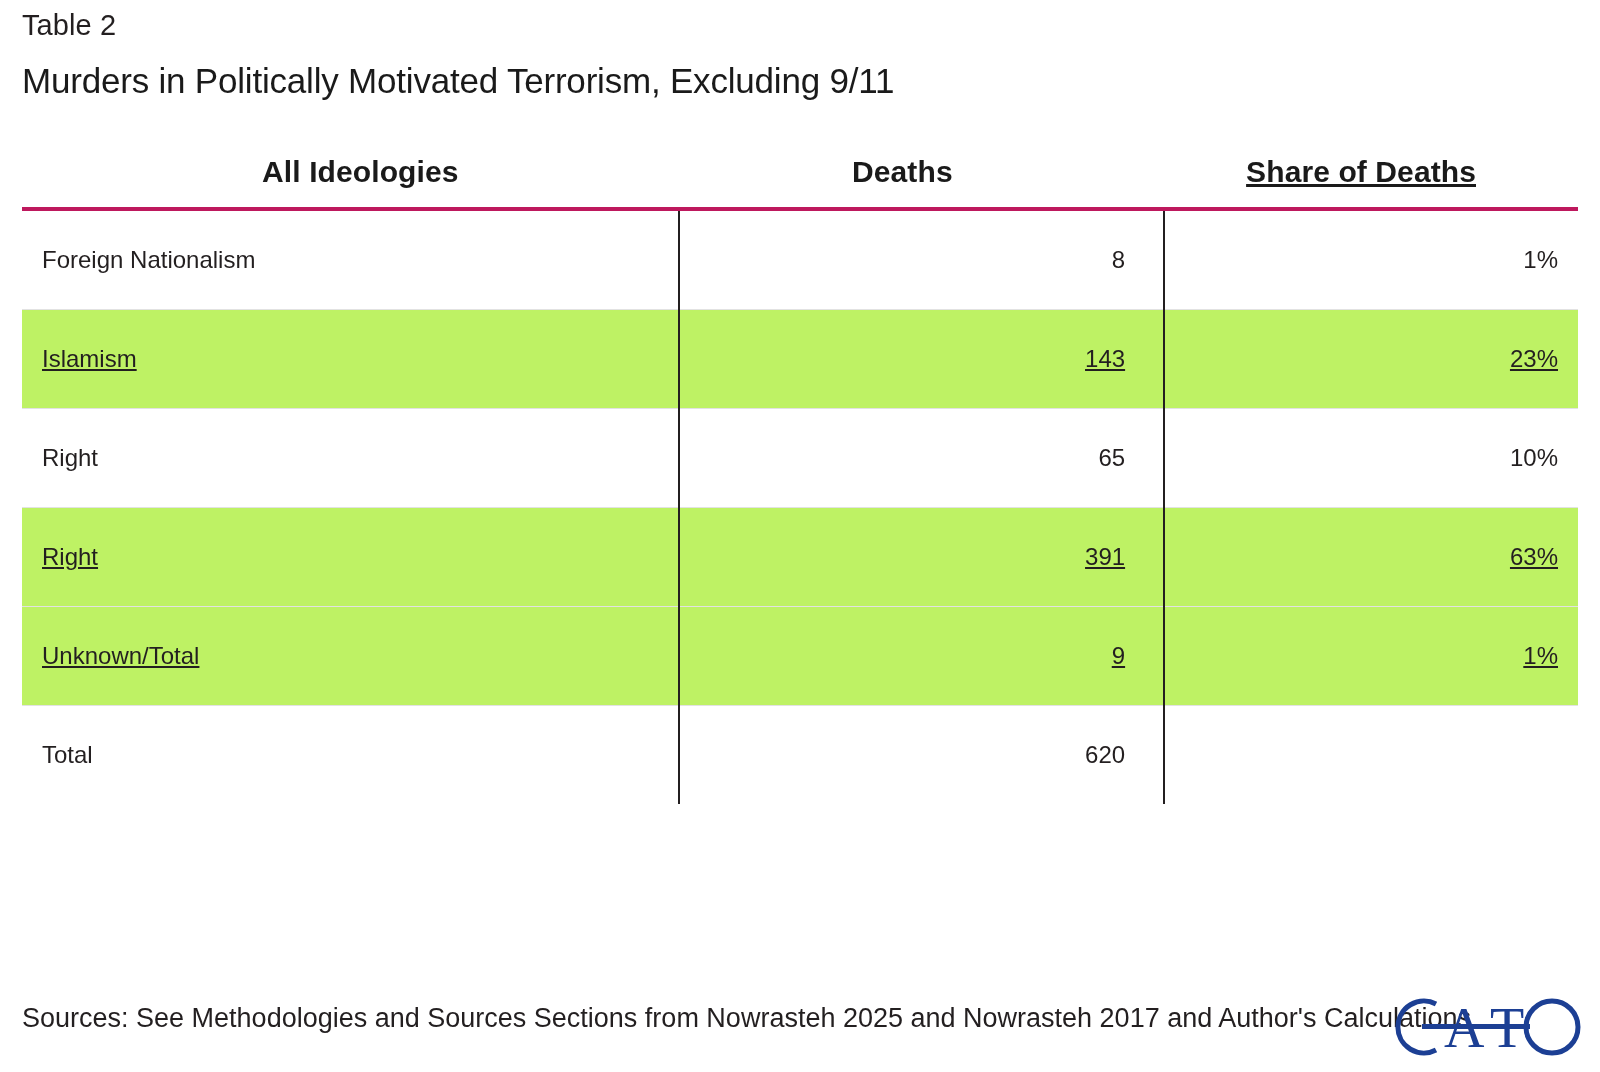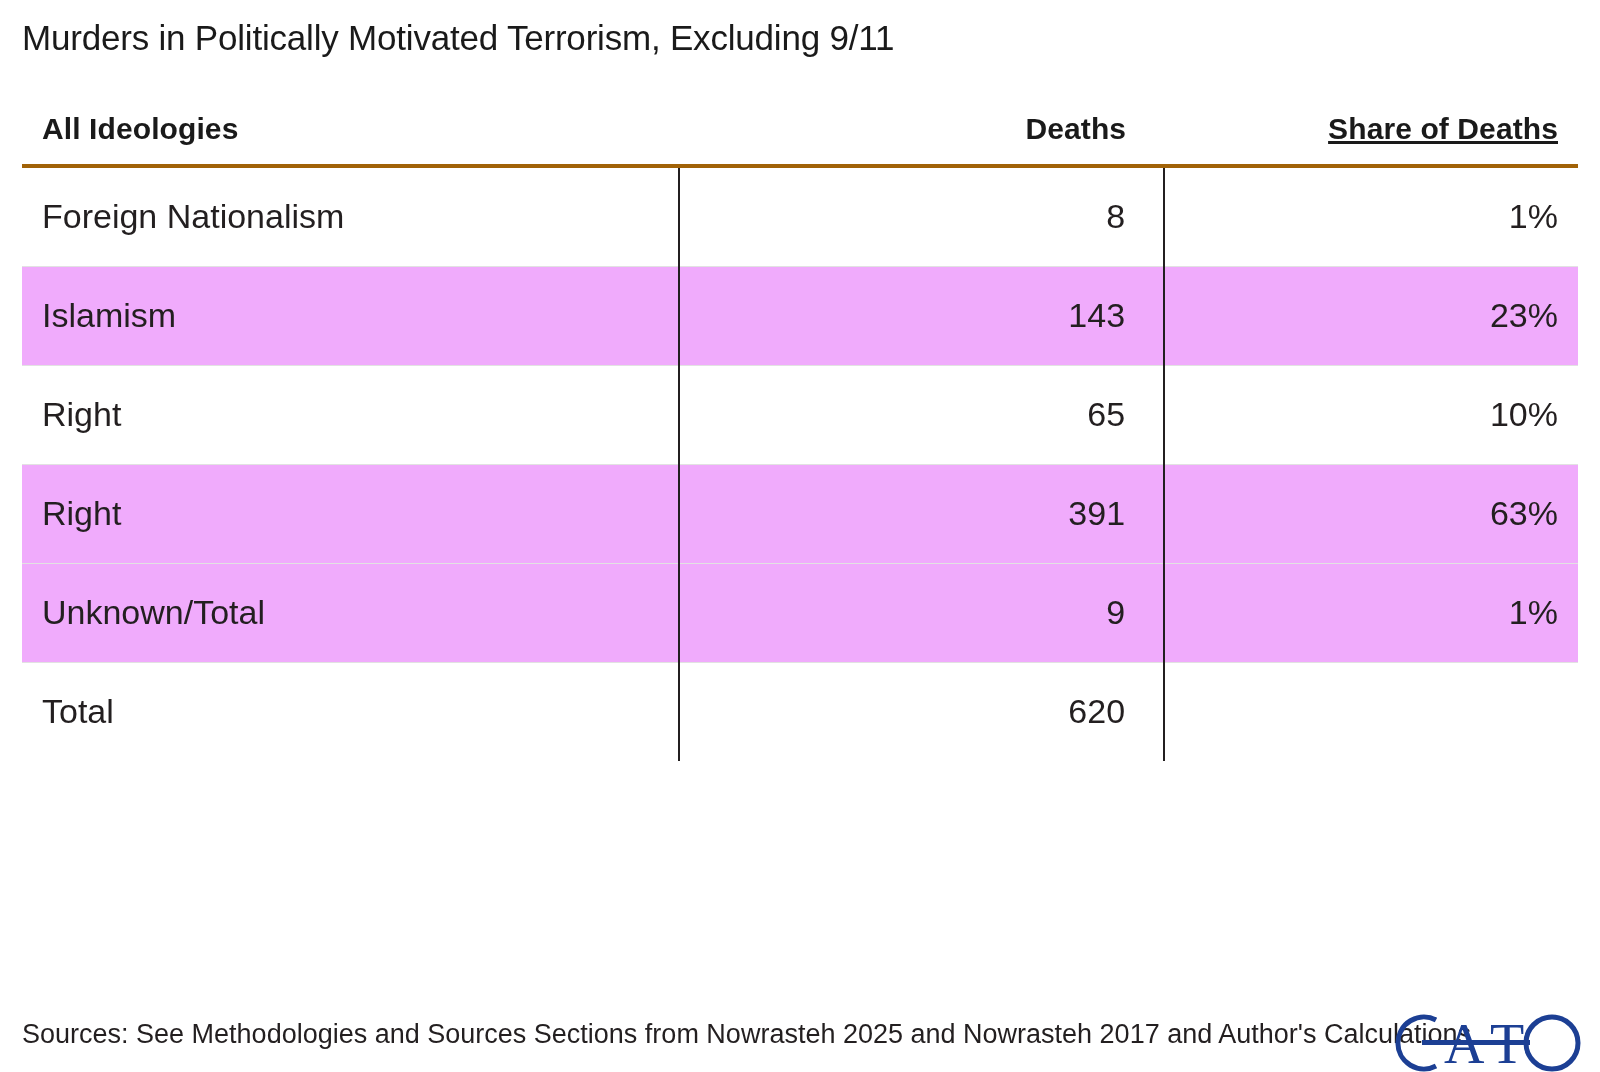--- a/index.html
+++ b/index.html
@@ -59,46 +59,48 @@
     color: #1a1a1a;
     padding: 0 0 18px 0;
     vertical-align: bottom;
     letter-spacing: 0.1px;
   }
   table.data thead th.left { text-align: left; padding-left: 20px; }
   table.data thead th.right { text-align: right; padding-right: 38px; }
   table.data thead th.right.last { padding-right: 20px; text-decoration: underline; }
 
   table.data thead tr.headrow th {
-    border-bottom: 4px solid #a16207;
+    border-bottom: 4px solid #be185d;
+    text-align: center;
   }
 
   table.data tbody td {
-    font-size: 34px;
+    font-size: 24px;
     font-weight: 400;
     color: #231f20;
     height: 98px;
     padding: 0;
     border-bottom: 1px solid #e2e2e2;
     vertical-align: middle;
   }
   table.data tbody td.label { text-align: left; padding-left: 20px; }
   table.data tbody td.num {
     text-align: right;
     padding-right: 38px;
     border-left: 2px solid #231f20;
     border-right: 2px solid #231f20;
   }
   table.data tbody td.share {
     text-align: right;
     padding-right: 20px;
   }
 
   table.data tbody tr.alt td {
-    background: #f0abfc;
+    background: #bef264;
+    text-decoration: underline;
   }
 
   table.data tbody tr.total td {
     font-weight: normal;
     border-bottom: none;
   }
 
   .note {
     position: absolute;
     left: 22px;
@@ -119,20 +121,21 @@
     height: 74px;
     overflow: hidden;
   }
   .logo svg { display: block; }
 </style>
 </head>
 <body>
 
 <div class="page">
 
+  <div class="table-label">Table 2</div>
   <div class="table-title">Murders in Politically Motivated Terrorism, Excluding 9/11</div>
 
   <table class="data">
     <colgroup>
       <col class="c1">
         <col class="c2">
         <col class="c3">
     </colgroup>
     <thead>
       <tr class="headrow">

